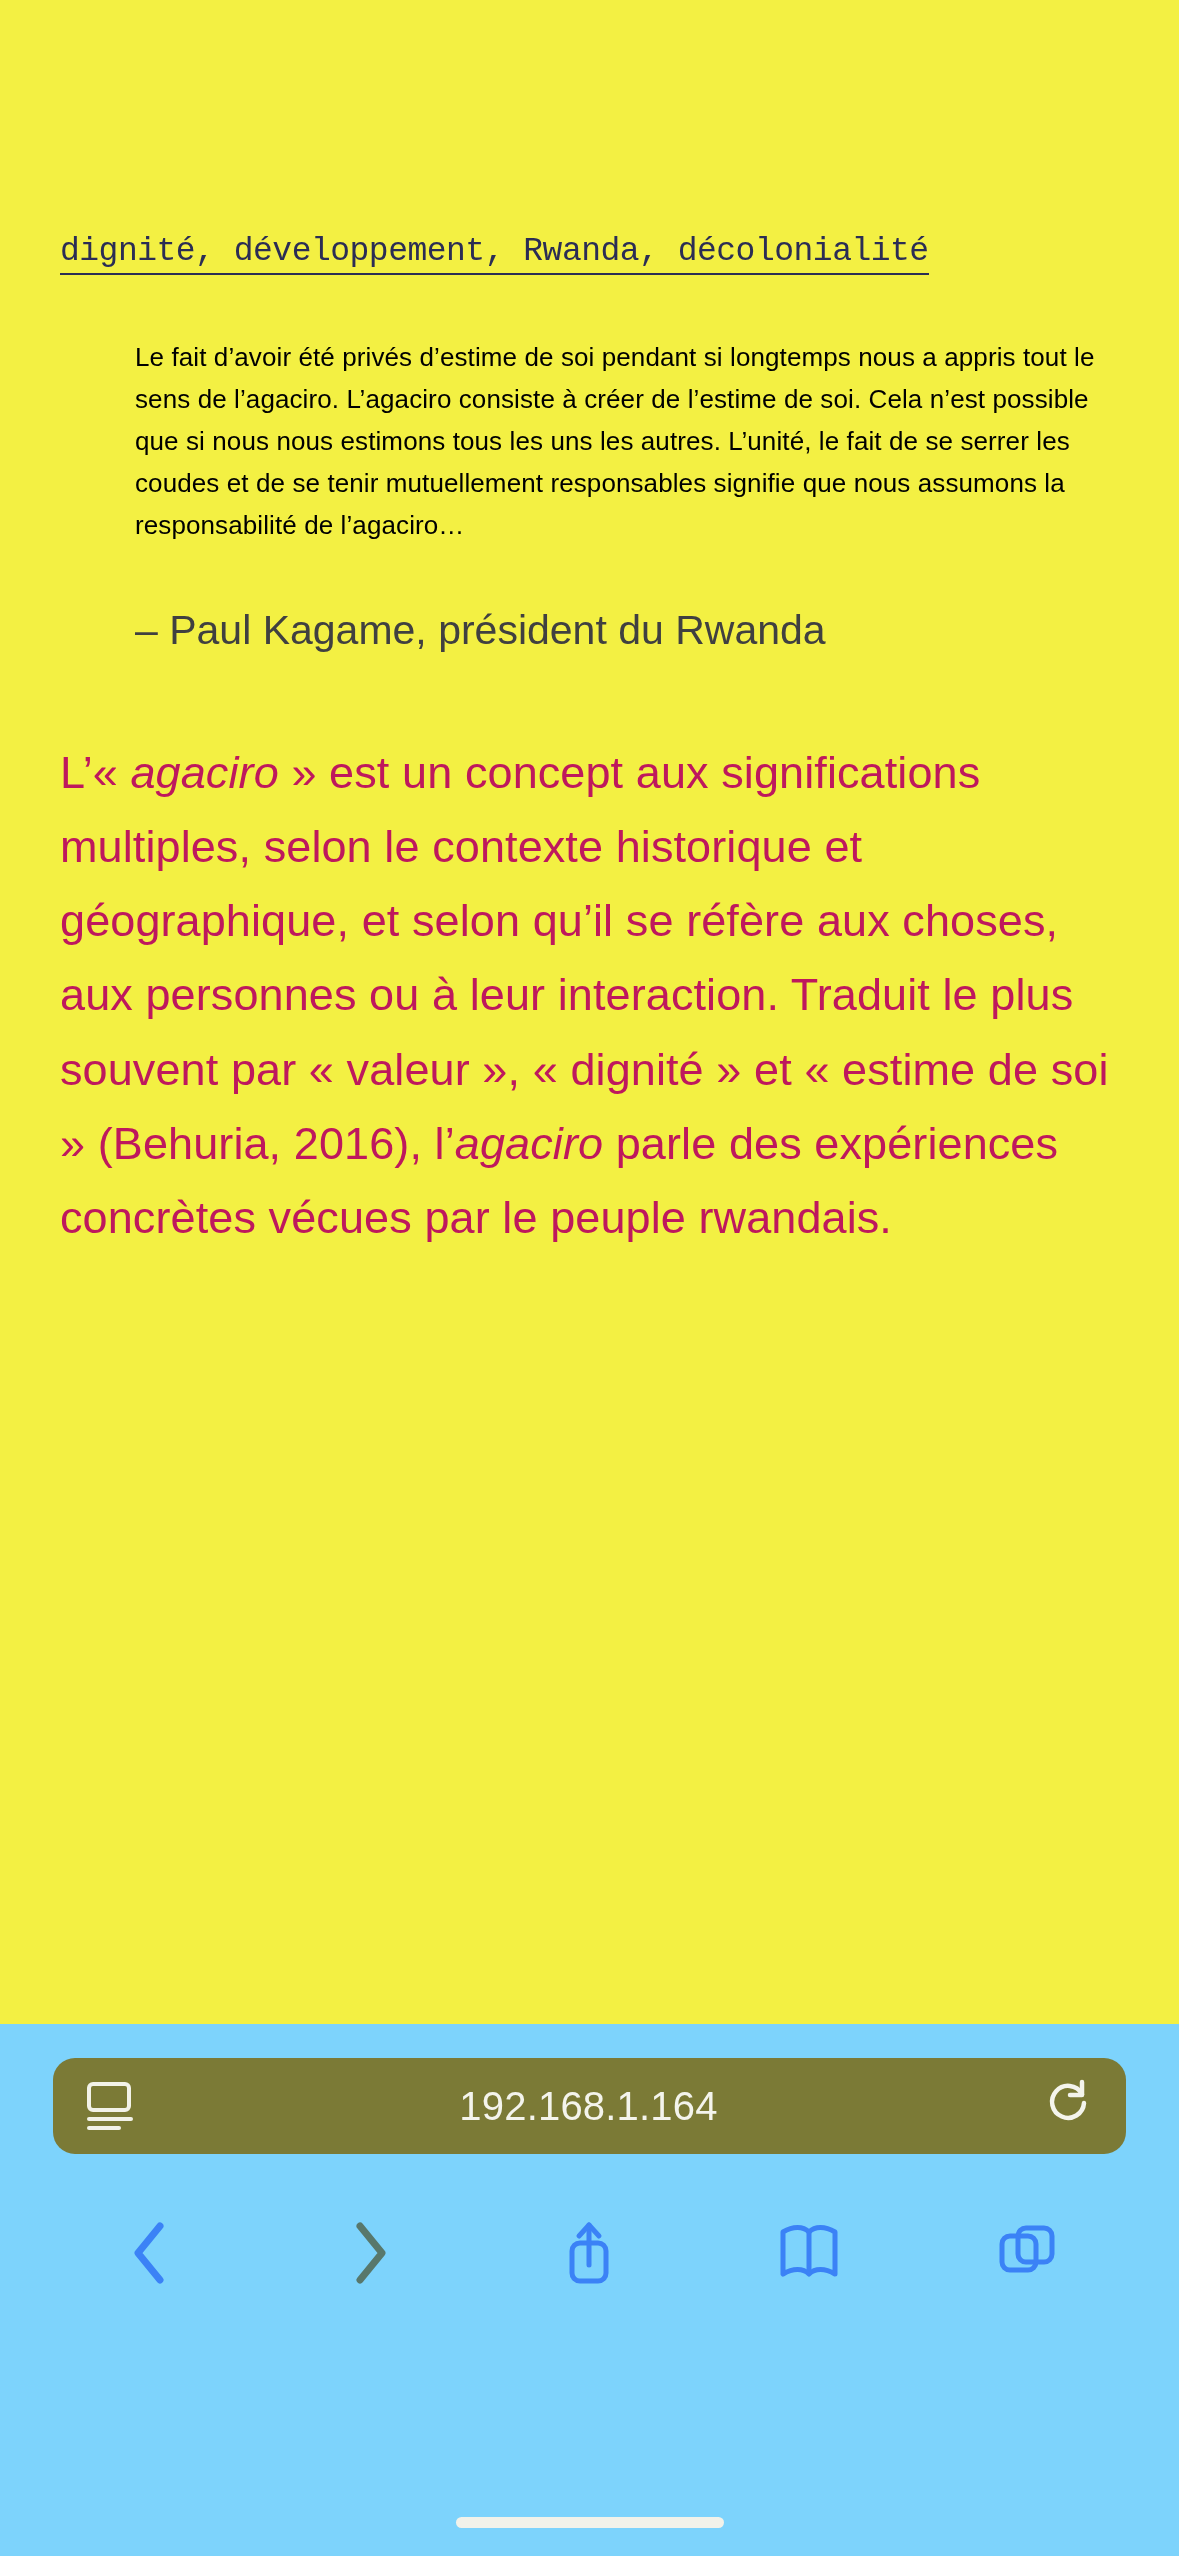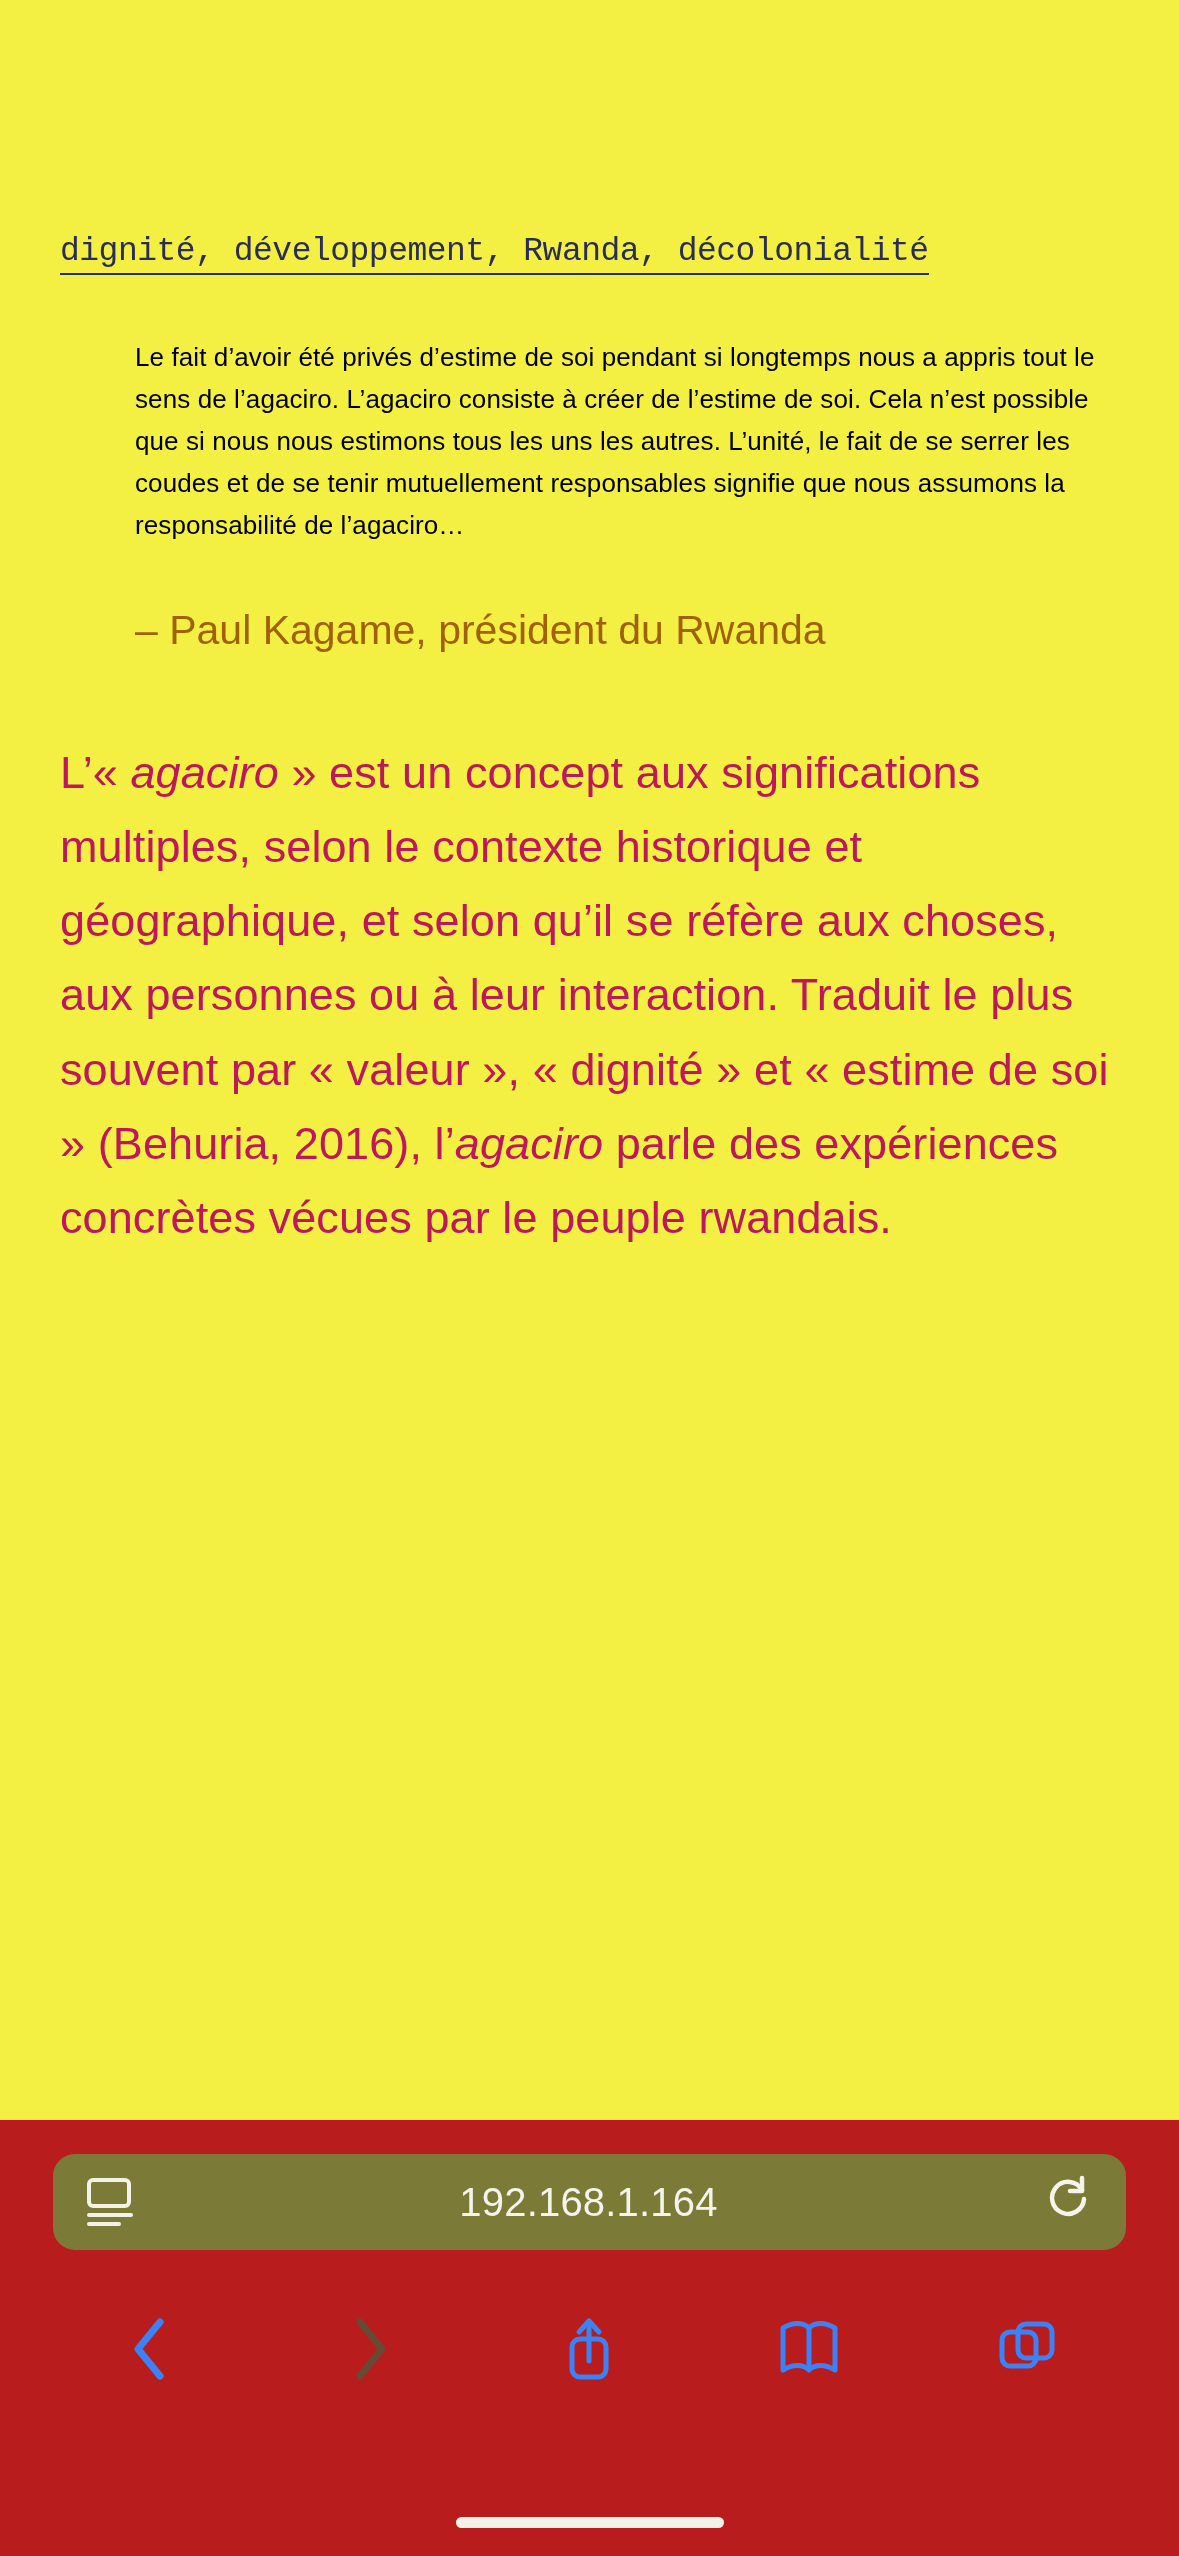--- a/index.html
+++ b/index.html
@@ -114,38 +114,38 @@
     margin: 62px 70px 0 135px;
     font-size: 26px;
     line-height: 1.62;
     color: #000000;
     letter-spacing: 0.1px;
   }
   .quote-attr {
     margin: 52px 70px 0 135px;
     font-size: 41px;
     line-height: 1.6;
-    color: #a16207;
+    color: #404040;
   }
 
   .body-para {
     margin: 72px 60px 0 60px;
     font-size: 45px;
     line-height: 1.65;
     color: #be185d;
     letter-spacing: 0.1px;
   }
   .body-para i { font-style: italic; }
 
   
   .browser {
     position: absolute;
     left: 0; right: 0; bottom: 0;
-    height: 436px;
-    background: #b91c1c;
+    height: 532px;
+    background: #7dd3fc;
     backdrop-filter: blur(8px);
   }
   .addressbar-row {
     position: absolute;
     top: 34px; left: 0; right: 0;
     height: 96px;
     display: flex;
     align-items: center;
     padding: 0 20px;
     box-sizing: border-box;

